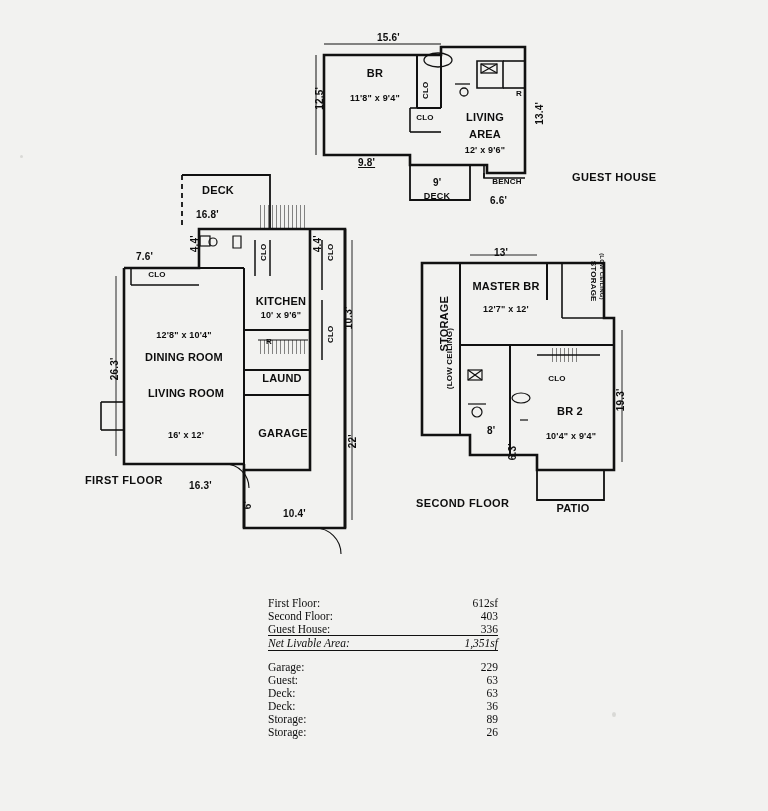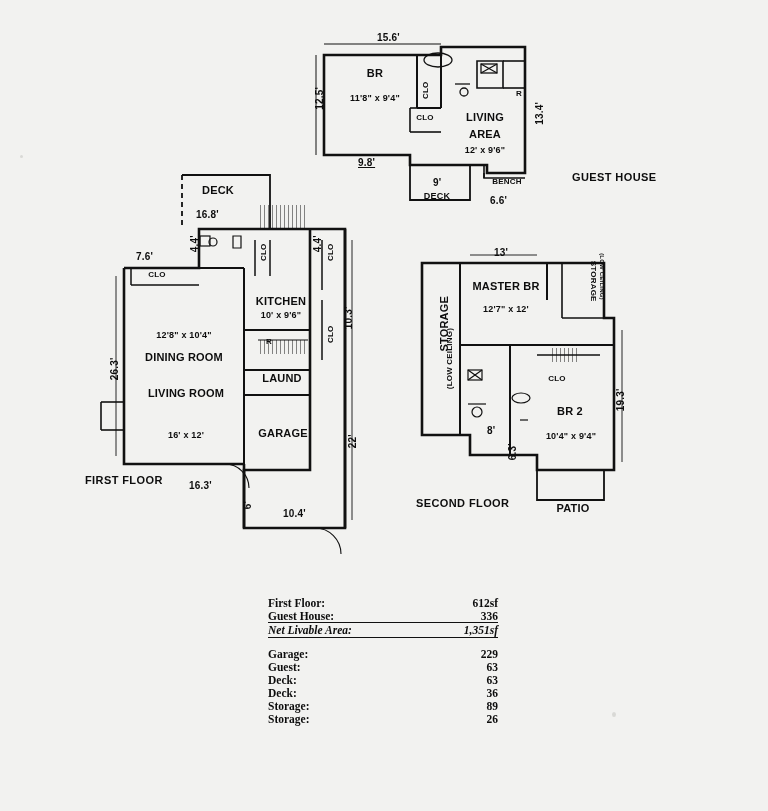--- a/index.html
+++ b/index.html
@@ -31,21 +31,21 @@
   #areas {
     position:absolute;
     left:268px; top:596px;
     width:250px;
     font-family:"Liberation Serif", serif;
     font-weight:bold;
     font-size:11.5px;
   }
   #areas .title { text-align:center; letter-spacing:0.6px; margin-bottom:3px; font-size:11.5px;}
   #areas table { border-collapse:collapse; width:230px; }
-  #areas td { padding:0.5px 0; font-weight:bold; font-size:11.5px; }
+  #areas td { padding:0.5px 0; font-weight:normal; font-size:11.5px; }
   #areas td.v { text-align:right; width:72px; }
   #areas tr.ruled td { border-bottom:1.3px solid #111; }
   #areas tr.net td { font-style:italic; padding-top:1px; }
   #areas .gap td { height:9px; }
   .smudge { position:absolute; background:#cfcfcb; border-radius:50%; opacity:.7; }
   .topcrop { position:absolute; left:186px; top:0; width:260px; height:6px;
              color:#111; font-size:11px; font-weight:bold; overflow:hidden; }
 </style>
 </head>
 <body>
@@ -244,20 +244,24 @@
 <div class="lbl room" style="left:550px; top:503px; width:46px;">PATIO</div>
 <div class="lbl sect" style="left:416px; top:462px;margin-top:36px;">SECOND FLOOR</div>
 
 <div id="areas">
   <table>
     <tbody>
         <tr>
       <td>First  Floor:</td>
       <td class="v">612sf</td>
     </tr>
+    <tr>
+      <td>Second Floor:</td>
+      <td class="v">403</td>
+    </tr>
     <tr class="ruled">
       <td>Guest  House:</td>
       <td class="v">336</td>
     </tr>
     <tr class="net ruled">
       <td>Net Livable Area:</td>
       <td class="v">1,351sf</td>
     </tr>
     <tr class="gap">
           <td></td>

